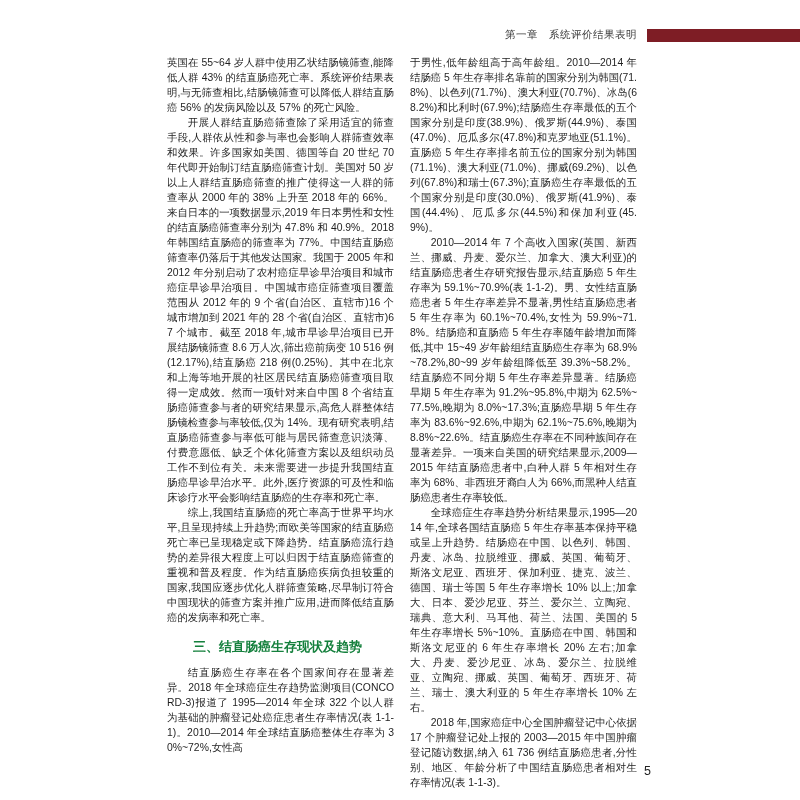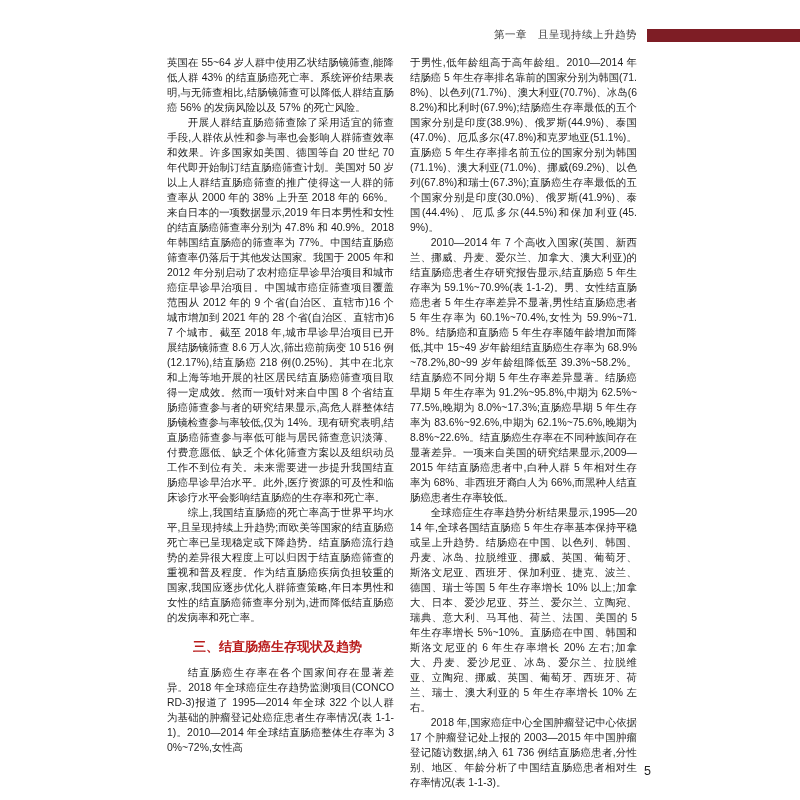--- a/index.html
+++ b/index.html
@@ -32,51 +32,51 @@
   .col{width:227px;}
   p.body{
     margin:0;
     font-size:10.4px;line-height:15px;
     text-align:justify;text-justify:inter-ideograph;
     text-indent:2em;
     word-break:break-all;
   }
   p.noindent{text-indent:0;}
   .h1{
-    font-size:13px;font-weight:bold;color:#b91c1c;
+    font-size:13px;font-weight:bold;color:#15803d;
     margin:13px 0 9px 0;text-indent:2em;
   }
   .h2{
     font-size:10.8px;font-weight:bold;color:#000;
     margin:9px 0 7px 0;text-indent:2em;
   }
   .pagenum{
     position:absolute;top:764px;left:644px;
     font-size:12.5px;color:#222;
   }
 </style>
 </head>
 <body>
 
 <div class="page">
 
   <div class="running-header">
     <span class="htext">
       <span class="chapter">第一章</span>
-      <span>且呈现持续上升趋势</span>
+      <span>系统评价结果表明</span>
     </span>
     <span class="accent-bar" style="background: rgb(126, 29, 37);"></span>
   </div>
 
   <div class="content">
 
     <div class="col">
       <p class="body noindent">英国在 55~64 岁人群中使用乙状结肠镜筛查,能降低人群 43% 的结直肠癌死亡率。系统评价结果表明,与无筛查相比,结肠镜筛查可以降低人群结直肠癌 56% 的发病风险以及 57% 的死亡风险。</p>
       <p class="body">开展人群结直肠癌筛查除了采用适宜的筛查手段,人群依从性和参与率也会影响人群筛查效率和效果。许多国家如美国、德国等自 20 世纪 70 年代即开始制订结直肠癌筛查计划。美国对 50 岁以上人群结直肠癌筛查的推广使得这一人群的筛查率从 2000 年的 38% 上升至 2018 年的 66%。来自日本的一项数据显示,2019 年日本男性和女性的结直肠癌筛查率分别为 47.8% 和 40.9%。2018 年韩国结直肠癌的筛查率为 77%。中国结直肠癌筛查率仍落后于其他发达国家。我国于 2005 年和 2012 年分别启动了农村癌症早诊早治项目和城市癌症早诊早治项目。中国城市癌症筛查项目覆盖范围从 2012 年的 9 个省(自治区、直辖市)16 个城市增加到 2021 年的 28 个省(自治区、直辖市)67 个城市。截至 2018 年,城市早诊早治项目已开展结肠镜筛查 8.6 万人次,筛出癌前病变 10 516 例(12.17%),结直肠癌 218 例(0.25%)。其中在北京和上海等地开展的社区居民结直肠癌筛查项目取得一定成效。然而一项针对来自中国 8 个省结直肠癌筛查参与者的研究结果显示,高危人群整体结肠镜检查参与率较低,仅为 14%。现有研究表明,结直肠癌筛查参与率低可能与居民筛查意识淡薄、付费意愿低、缺乏个体化筛查方案以及组织动员工作不到位有关。未来需要进一步提升我国结直肠癌早诊早治水平。此外,医疗资源的可及性和临床诊疗水平会影响结直肠癌的生存率和死亡率。</p>
-      <p class="body">综上,我国结直肠癌的死亡率高于世界平均水平,且呈现持续上升趋势;而欧美等国家的结直肠癌死亡率已呈现稳定或下降趋势。结直肠癌流行趋势的差异很大程度上可以归因于结直肠癌筛查的重视和普及程度。作为结直肠癌疾病负担较重的国家,我国应逐步优化人群筛查策略,年日本男性和女性的结直肠癌筛查率分别为,进而降低结直肠癌的发病率和死亡率。</p>
+      <p class="body">综上,我国结直肠癌的死亡率高于世界平均水平,且呈现持续上升趋势;而欧美等国家的结直肠癌死亡率已呈现稳定或下降趋势。结直肠癌流行趋势的差异很大程度上可以归因于结直肠癌筛查的重视和普及程度。作为结直肠癌疾病负担较重的国家,我国应逐步优化人群筛查策略,尽早制订符合中国现状的筛查方案并推广应用,进而降低结直肠癌的发病率和死亡率。</p>
       <div class="h1">三、结直肠癌生存现状及趋势</div>
       <p class="body">结直肠癌生存率在各个国家间存在显著差异。2018 年全球癌症生存趋势监测项目(CONCORD-3)报道了 1995—2014 年全球 322 个以人群为基础的肿瘤登记处癌症患者生存率情况(表 1-1-1)。2010—2014 年全球结直肠癌整体生存率为 30%~72%,女性高</p>
     </div>
 
     <div class="col">
       <p class="body noindent">于男性,低年龄组高于高年龄组。2010—2014 年结肠癌 5 年生存率排名靠前的国家分别为韩国(71.8%)、以色列(71.7%)、澳大利亚(70.7%)、冰岛(68.2%)和比利时(67.9%);结肠癌生存率最低的五个国家分别是印度(38.9%)、俄罗斯(44.9%)、泰国(47.0%)、厄瓜多尔(47.8%)和克罗地亚(51.1%)。直肠癌 5 年生存率排名前五位的国家分别为韩国(71.1%)、澳大利亚(71.0%)、挪威(69.2%)、以色列(67.8%)和瑞士(67.3%);直肠癌生存率最低的五个国家分别是印度(30.0%)、俄罗斯(41.9%)、泰国(44.4%)、厄瓜多尔(44.5%)和保加利亚(45.9%)。</p>
       <p class="body">2010—2014 年 7 个高收入国家(英国、新西兰、挪威、丹麦、爱尔兰、加拿大、澳大利亚)的结直肠癌患者生存研究报告显示,结直肠癌 5 年生存率为 59.1%~70.9%(表 1-1-2)。男、女性结直肠癌患者 5 年生存率差异不显著,男性结直肠癌患者 5 年生存率为 60.1%~70.4%,女性为 59.9%~71.8%。结肠癌和直肠癌 5 年生存率随年龄增加而降低,其中 15~49 岁年龄组结直肠癌生存率为 68.9%~78.2%,80~99 岁年龄组降低至 39.3%~58.2%。结直肠癌不同分期 5 年生存率差异显著。结肠癌早期 5 年生存率为 91.2%~95.8%,中期为 62.5%~77.5%,晚期为 8.0%~17.3%;直肠癌早期 5 年生存率为 83.6%~92.6%,中期为 62.1%~75.6%,晚期为 8.8%~22.6%。结直肠癌生存率在不同种族间存在显著差异。一项来自美国的研究结果显示,2009—2015 年结直肠癌患者中,白种人群 5 年相对生存率为 68%、非西班牙裔白人为 66%,而黑种人结直肠癌患者生存率较低。</p>
       <p class="body">全球癌症生存率趋势分析结果显示,1995—2014 年,全球各国结直肠癌 5 年生存率基本保持平稳或呈上升趋势。结肠癌在中国、以色列、韩国、丹麦、冰岛、拉脱维亚、挪威、英国、葡萄牙、斯洛文尼亚、西班牙、保加利亚、捷克、波兰、德国、瑞士等国 5 年生存率增长 10% 以上;加拿大、日本、爱沙尼亚、芬兰、爱尔兰、立陶宛、瑞典、意大利、马耳他、荷兰、法国、美国的 5 年生存率增长 5%~10%。直肠癌在中国、韩国和斯洛文尼亚的 6 年生存率增长 20% 左右;加拿大、丹麦、爱沙尼亚、冰岛、爱尔兰、拉脱维亚、立陶宛、挪威、英国、葡萄牙、西班牙、荷兰、瑞士、澳大利亚的 5 年生存率增长 10% 左右。</p>
       <p class="body">2018 年,国家癌症中心全国肿瘤登记中心依据 17 个肿瘤登记处上报的 2003—2015 年中国肿瘤登记随访数据,纳入 61 736 例结直肠癌患者,分性别、地区、年龄分析了中国结直肠癌患者相对生存率情况(表 1-1-3)。</p>
     </div>

